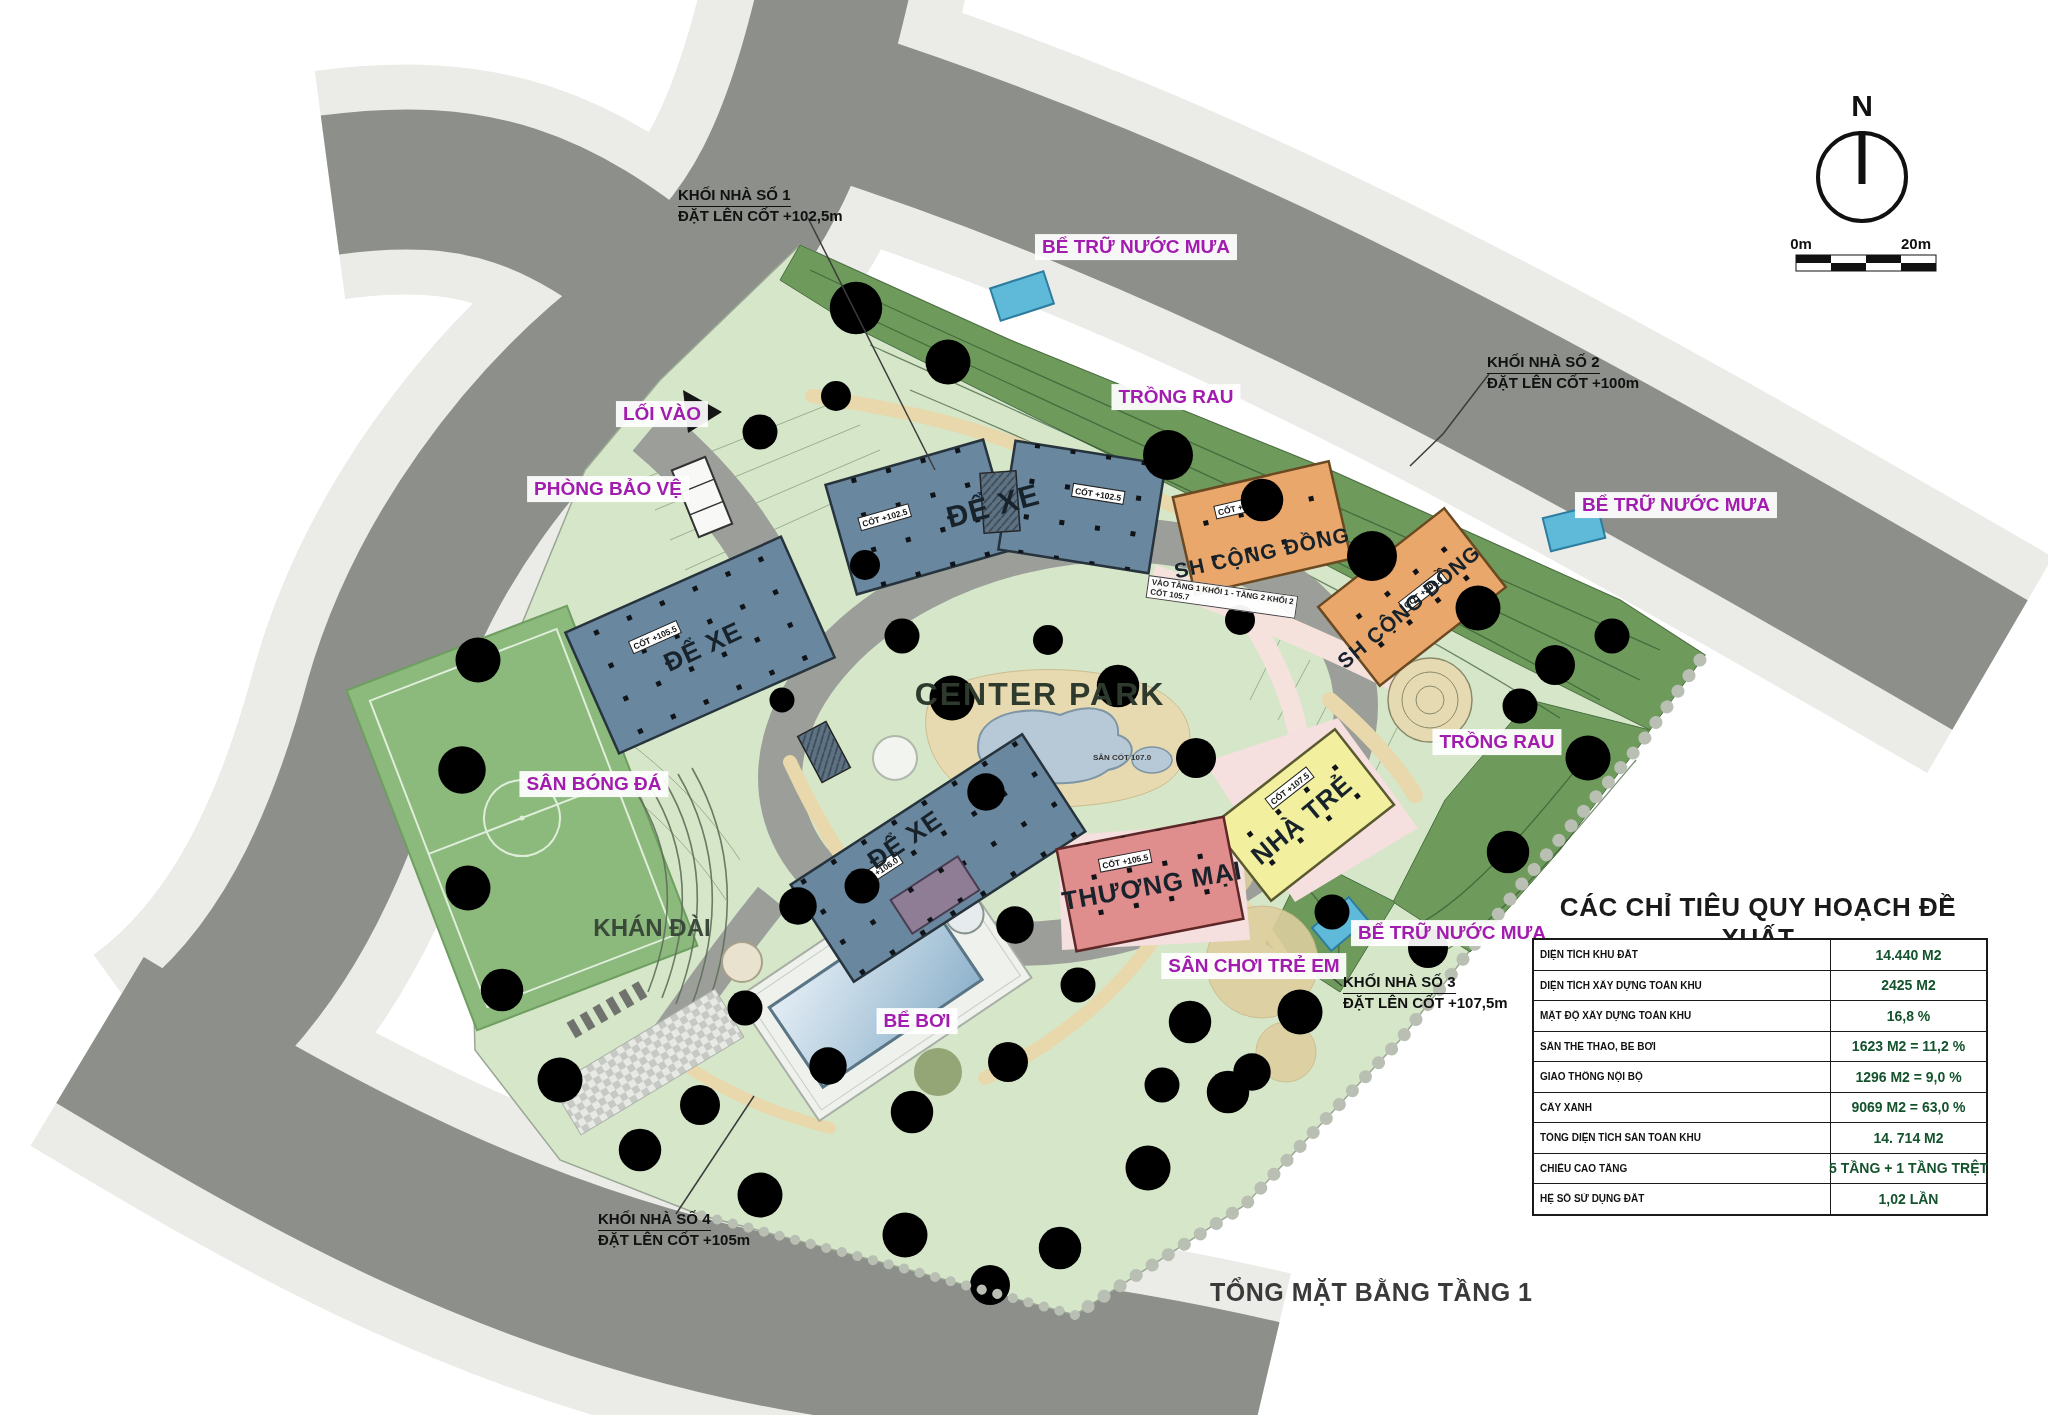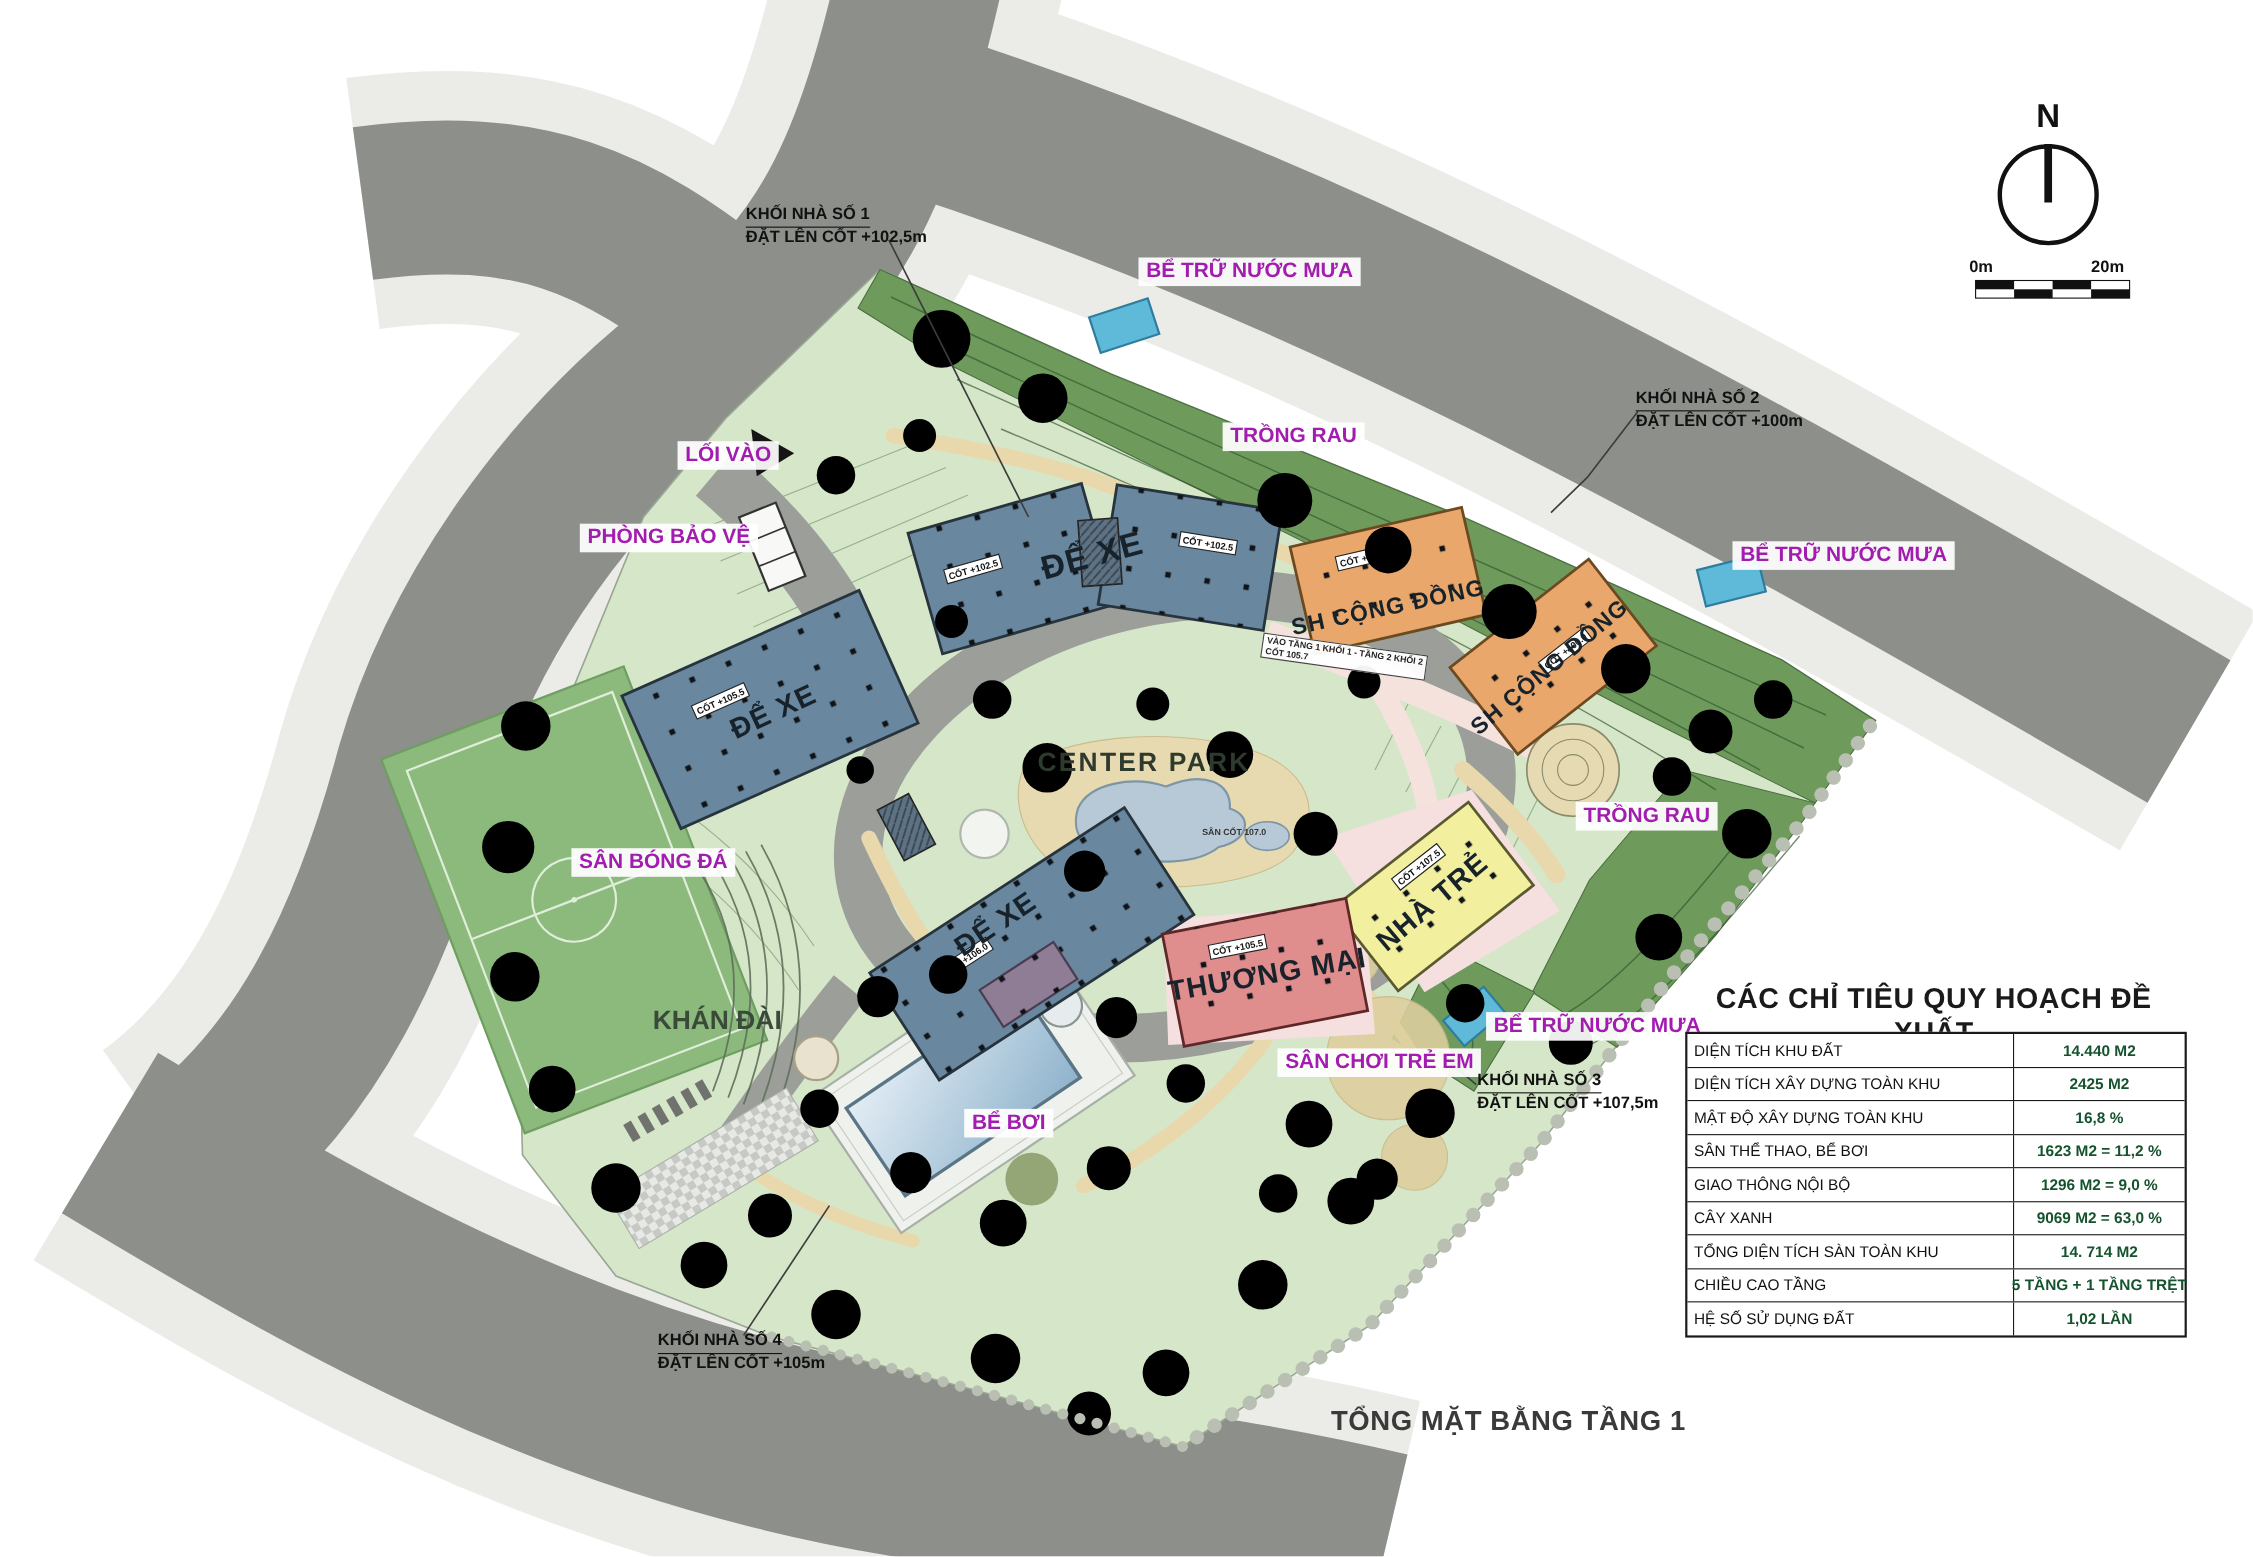--- a/index.html
+++ b/index.html
@@ -20,21 +20,21 @@
   .ann .l1{border-bottom:1.5px solid #111;display:inline-block;padding-bottom:1px;}
   .micro{position:absolute;font-size:8px;font-weight:bold;color:#333;white-space:nowrap;}
   .notechip{position:absolute;background:rgba(255,255,255,.95);border:1px solid #444;color:#222;
             font-size:8px;font-weight:bold;line-height:1.2;padding:1px 3px;white-space:nowrap;}
   
   .tbl-title{position:absolute;left:1532px;top:892px;width:452px;text-align:center;
              font-size:26px;font-weight:bold;color:#1a1a1a;letter-spacing:.5px;}
   .tbl{position:absolute;left:1532px;top:938px;width:452px;border:2px solid #1a1a1a;background:#fff;}
   .tbl .row{display:flex;height:29.5px;align-items:center;border-top:1.5px solid #1a1a1a;}
   .tbl .row:first-child{border-top:none;}
-  .tbl .lab{flex:1;padding:0 6px;font-size:14px;font-weight:normal;color:#111;overflow:hidden;white-space:nowrap;}
+  .tbl .lab{flex:1;padding:0 6px;font-size:10px;font-weight:bold;color:#111;overflow:hidden;white-space:nowrap;}
   .tbl .val{width:155px;border-left:1.5px solid #1a1a1a;text-align:center;font-size:14px;font-weight:bold;color:#14532d;
             align-self:stretch;display:flex;align-items:center;justify-content:center;white-space:nowrap;}
   .sheet-title{position:absolute;left:1210px;top:1278px;font-size:25px;font-weight:bold;color:#3a3a3a;letter-spacing:.5px;white-space:nowrap;}
   .north-n{position:absolute;left:1862px;top:106px;transform:translate(-50%,-50%);font-size:30px;font-weight:bold;color:#111;}
   .scale-lab{position:absolute;font-size:15px;font-weight:bold;color:#111;transform:translate(-50%,-50%);}
 </style>
 </head>
 <body>
 
 <div class="canvas">
@@ -347,21 +347,21 @@
   </g>
 </svg>
 
 <div class="chip" style="left:638px;top:414px;">LỐI VÀO</div>
 <div class="chip" style="left:584px;top:489px;">PHÒNG BẢO VỆ</div>
 <div class="chip" style="left:1112px;top:247px;">BỂ TRỮ NƯỚC MƯA</div>
 <div class="chip" style="left:1652px;top:505px;">BỂ TRỮ NƯỚC MƯA</div>
 <div class="chip" style="left:1428px;top:933px;">BỂ TRỮ NƯỚC MƯA</div>
 <div class="chip" style="left:1152px;top:397px;">TRỒNG RAU</div>
 <div class="chip" style="left:1473px;top:742px;">TRỒNG RAU</div>
-<div class="plain" style="left:1040px;top:694px;font-size:24px;letter-spacing:2px;">CENTER PARK</div>
+<div class="plain" style="left:1040px;top:694px;font-size:32px;letter-spacing:2px;">CENTER PARK</div>
 <div class="chip" style="left:570px;top:784px;">SÂN BÓNG ĐÁ</div>
 <div class="plain" style="left:652px;top:928px;color:#3a4a3a;">KHÁN ĐÀI</div>
 <div class="chip" style="left:893px;top:1021px;">BỂ BƠI</div>
 <div class="chip" style="left:1230px;top:966px;">SÂN CHƠI TRẺ EM</div>
 
 <div class="bl" style="left:993px;top:506px;font-size:30px;transform:translate(-50%,-50%) rotate(-15deg);">ĐỂ XE</div>
 <div class="bl" style="left:703px;top:647px;font-size:26px;transform:translate(-50%,-50%) rotate(-25deg);">ĐỂ XE</div>
 <div class="bl" style="left:905px;top:840px;font-size:26px;transform:translate(-50%,-50%) rotate(-34deg);">ĐỂ XE</div>
 <div class="bl" style="left:1262px;top:553px;font-size:21px;transform:translate(-50%,-50%) rotate(-12deg);">SH CỘNG ĐỒNG</div>
 <div class="bl" style="left:1409px;top:607px;font-size:21px;transform:translate(-50%,-50%) rotate(-40deg);">SH CỘNG ĐỒNG</div>

